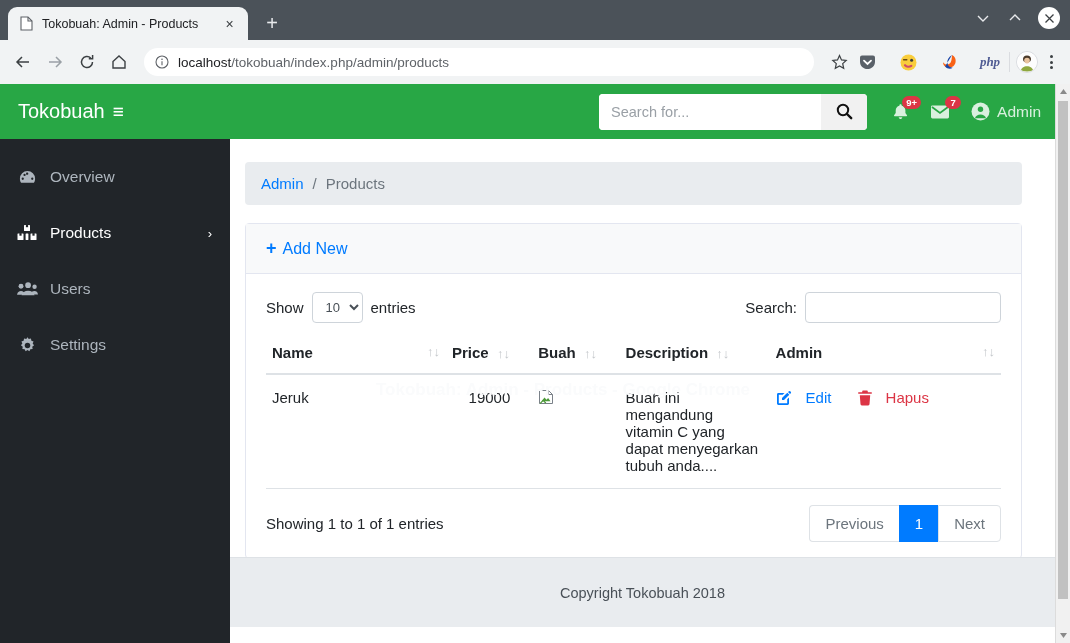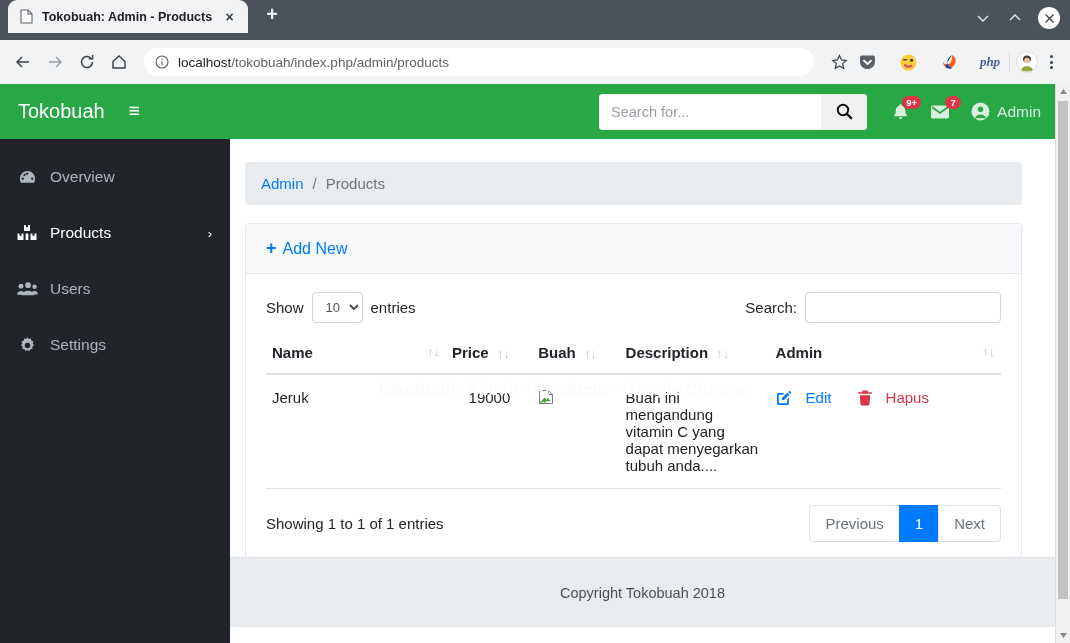--- a/index.html
+++ b/index.html
@@ -14,25 +14,24 @@
   
   #browser-window {
     width: 1070px; height: 643px;
     background: #4b5259;
     position: relative;
     display: flex; flex-direction: column;
   }
   #tabstrip {
     height: 40px;
     background: #4b5259;
-    display: flex; align-items: flex-start;
+    display: flex; align-items: flex-end;
     padding-left: 8px;
     position: relative;
     flex: none;
-    font-weight: bold;
   }
   .tab {
     height: 33px;
     min-width: 240px;
     background: #f1f3f4;
     border-radius: 9px 9px 0 0;
     display: flex; align-items: center;
     padding: 0 10px 0 12px;
     gap: 8px;
     position: relative;
@@ -203,21 +202,21 @@
     left: 0; top: 0; right: 0;
     height: 55px;
     background: #28a745;
     display: flex; align-items: center;
     padding: 0 14px 0 18px;
     z-index: 5;
   }
   #brand {
     color: #fff;
     font-size: 20px;
-    display: flex; align-items: flex-start; gap: 24px;
+    display: flex; align-items: flex-end; gap: 8px;
   }
   #brand .burger { font-size: 19px; }
   #nav-spacer { flex: 1; }
   #nav-search {
     display: flex;
     width: 268px;
     height: 36px;
     border-radius: 4px;
     overflow: hidden;
     background: #fff;

